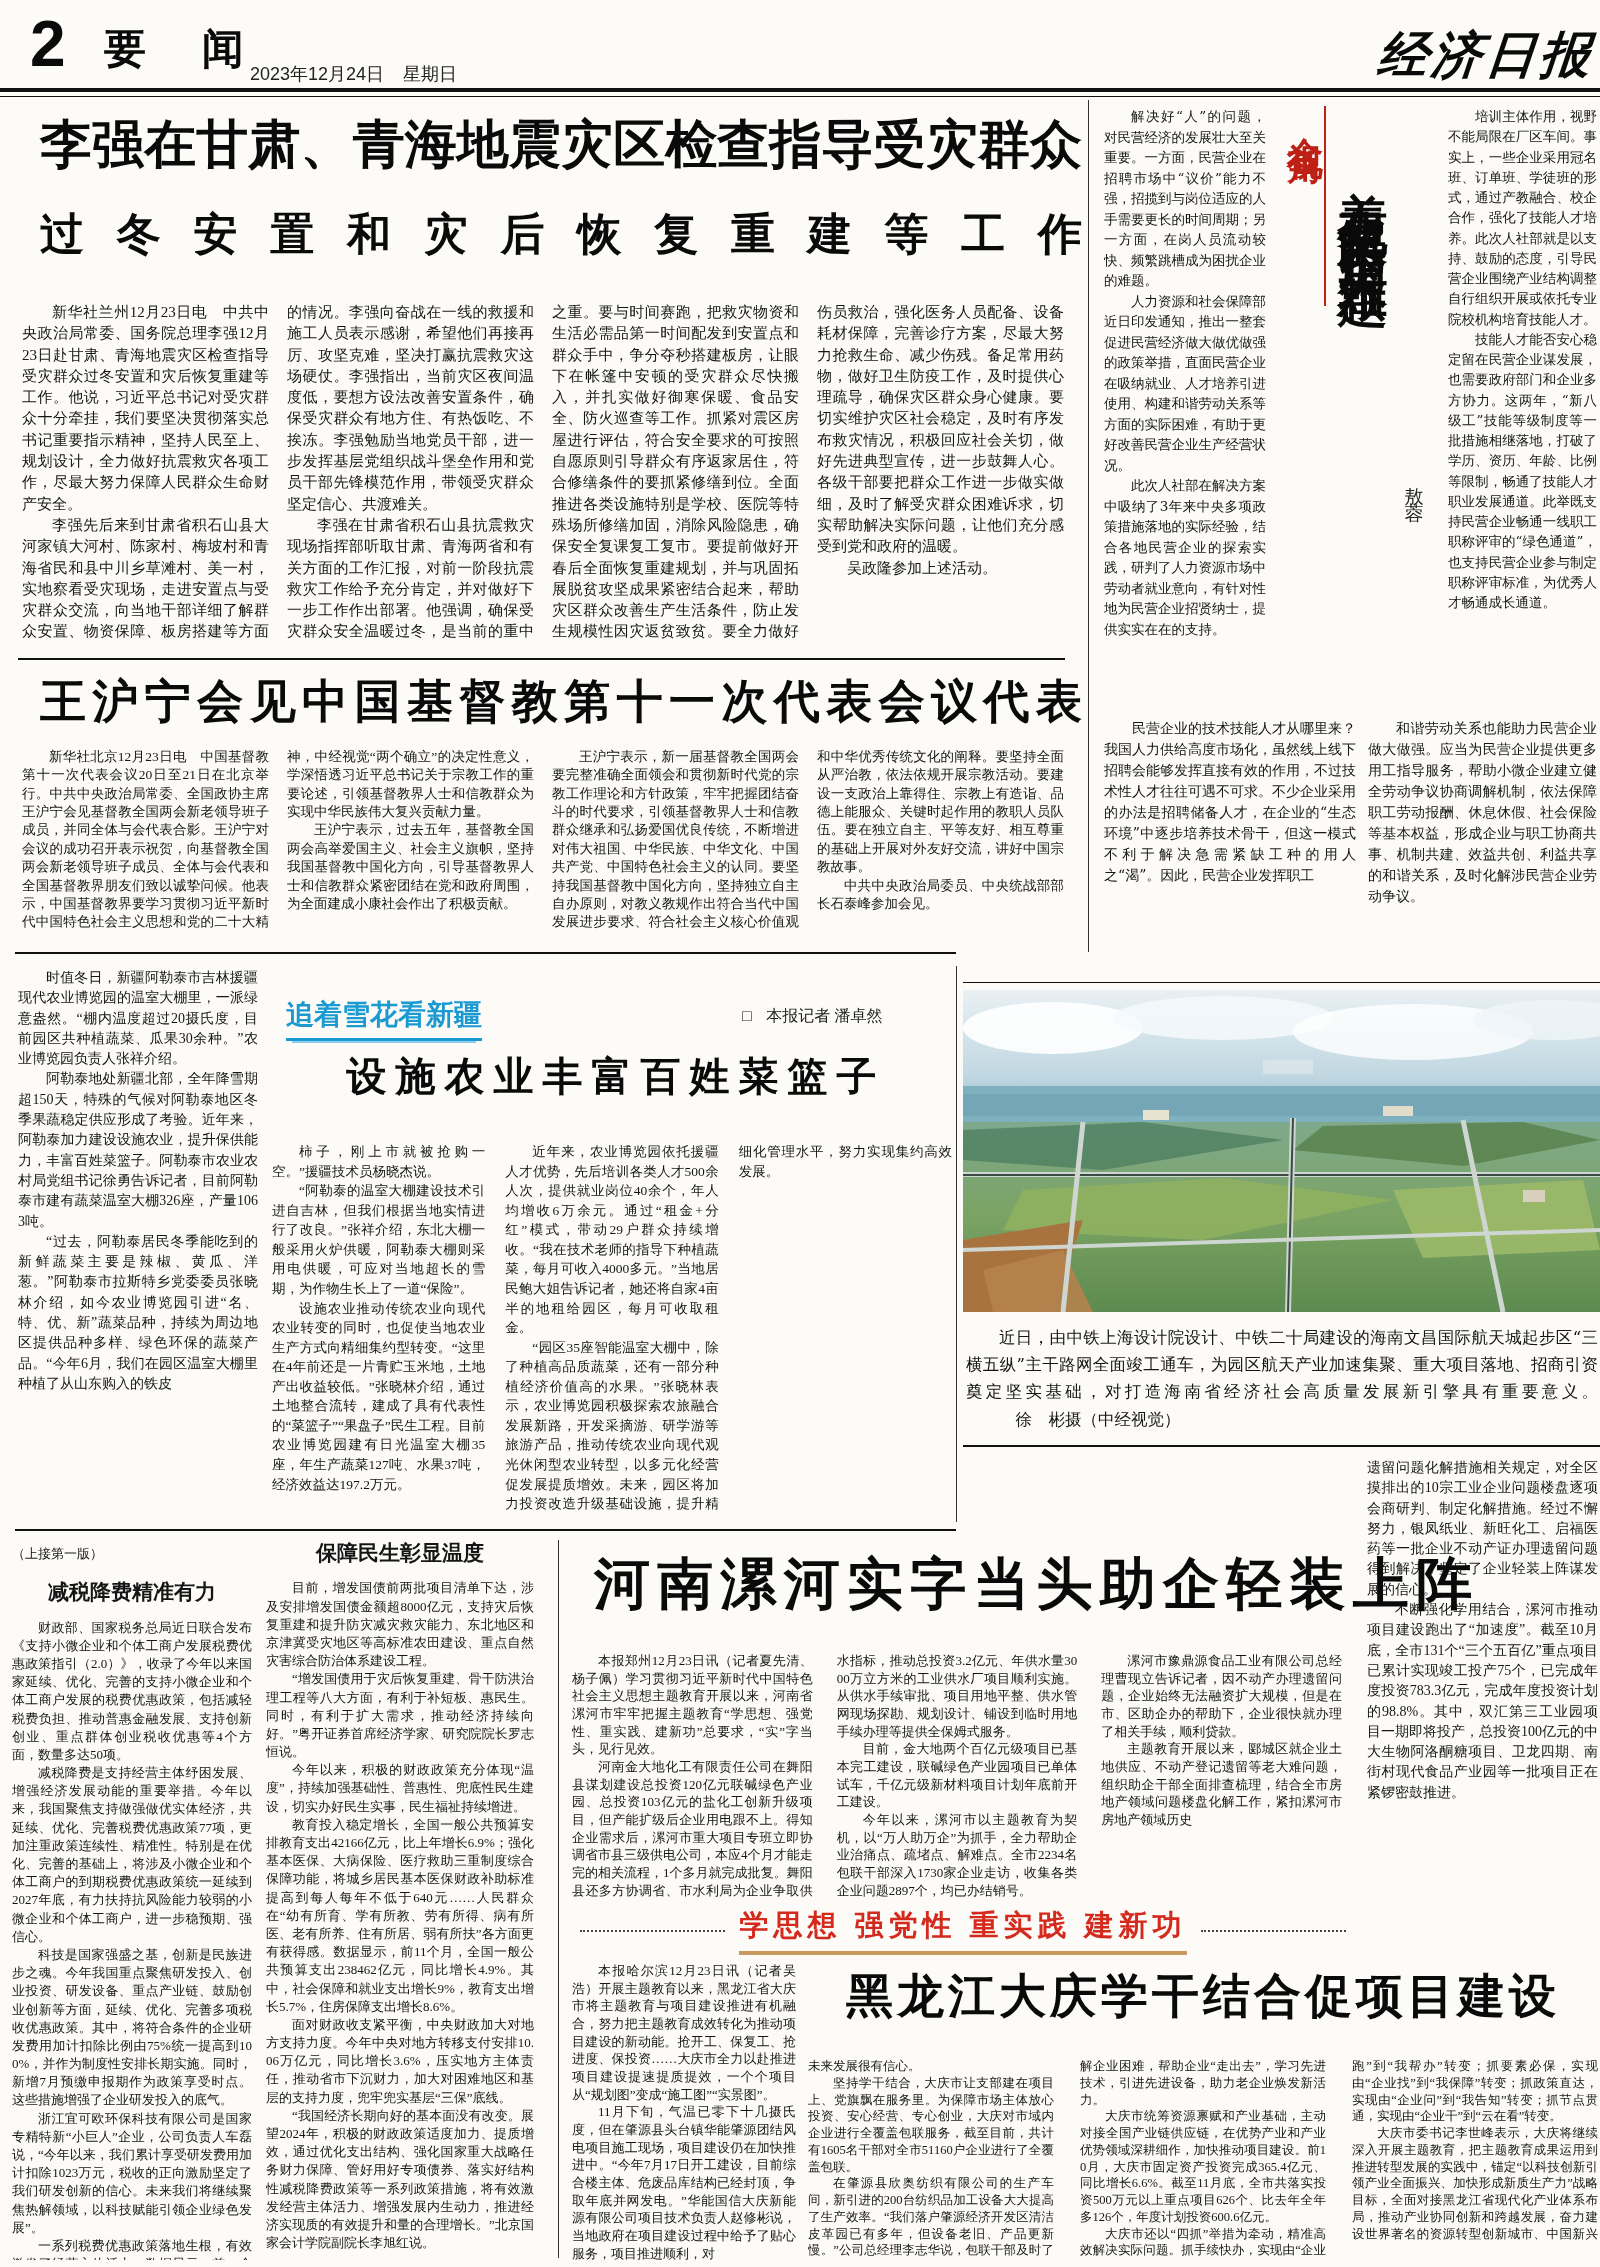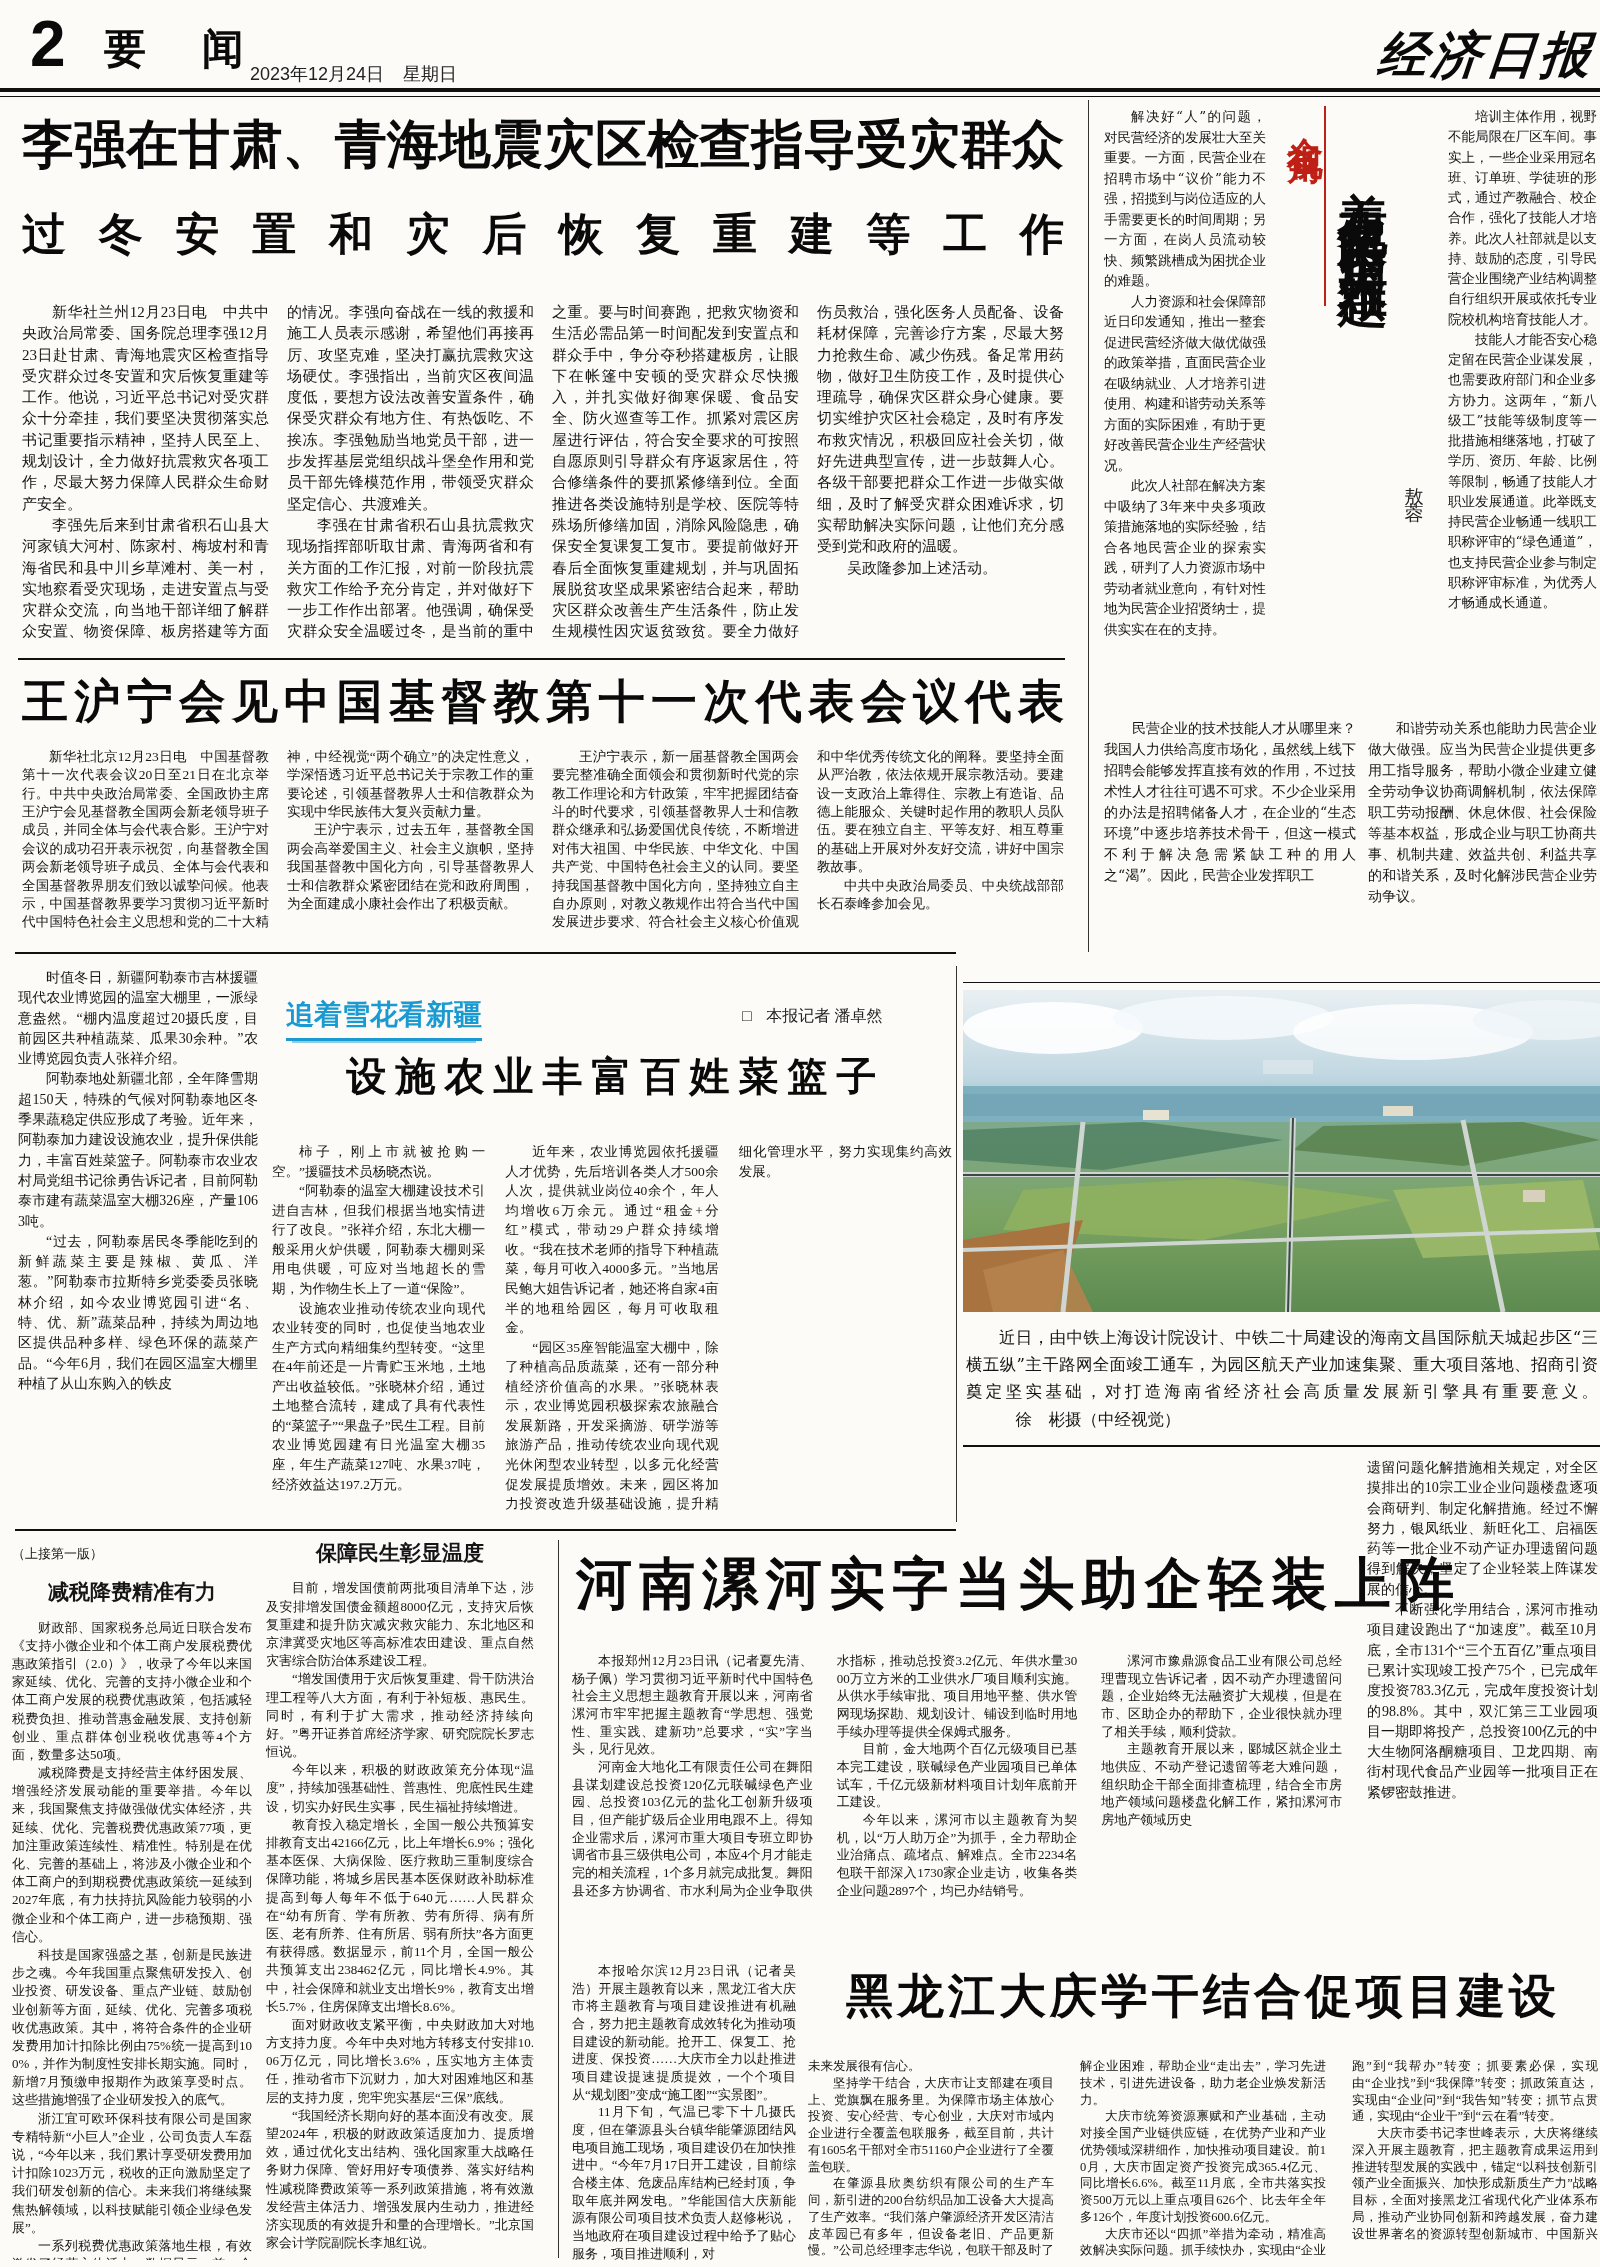--- a/index.html
+++ b/index.html
@@ -5,21 +5,21 @@
   html,body{margin:0;padding:0;background:#e8e6e0;}
   .page{position:relative;width:1600px;height:2267px;background:#fcfbf8;margin:0 auto;overflow:hidden;
         font-family:"Liberation Serif",serif;color:#151515;}
   .abs{position:absolute;}
   .hei{font-family:"Liberation Sans",sans-serif;font-weight:900;color:#0a0a0a;}
   .song{font-family:"Liberation Serif",serif;font-weight:900;color:#0a0a0a;}
   .kai{font-family:"DejaVu Serif",serif;}
   .rule{background:#111;}
   .body-text{font-size:15px;line-height:1.42;text-align:justify;word-break:break-all;overflow:hidden;column-fill:auto;}
   .body-text p{margin:0;text-indent:2em;}
-  .jlast{text-align:justify;text-align-last:justify;}
+  .jlast{text-align:justify;text-align-last:justify;margin-left:18px;}
   .vtext{writing-mode:vertical-rl;}
   .subhead{font-family:"Liberation Sans",sans-serif;font-weight:900;font-size:21px;text-align:center;text-indent:0 !important;margin:14px 0 12px 0 !important;}
   .credit{margin-left:3em;white-space:nowrap;}
   .banner-line{flex:1;border-top:2px dotted #444;height:0;margin-top:2px;}
 </style>
 </head>
 <body>
 
 <div class="page">
 
@@ -192,20 +192,25 @@
 
   <div class="abs body-text" style="left:572px;top:1652px;width:770px;height:250px;column-count:3;column-gap:24px;font-size:13px;line-height:1.36;">
     <p>本报郑州12月23日讯（记者夏先清、杨子佩）学习贯彻习近平新时代中国特色社会主义思想主题教育开展以来，河南省漯河市牢牢把握主题教育“学思想、强党性、重实践、建新功”总要求，“实”字当头，见行见效。</p>
     <p>河南金大地化工有限责任公司在舞阳县谋划建设总投资120亿元联碱绿色产业园、总投资103亿元的盐化工创新升级项目，但产能扩级后企业用电跟不上。得知企业需求后，漯河市重大项目专班立即协调省市县三级供电公司，本应4个月才能走完的相关流程，1个多月就完成批复。舞阳县还多方协调省、市水利局为企业争取供水指标，推动总投资3.2亿元、年供水量3000万立方米的工业供水厂项目顺利实施。从供水手续审批、项目用地平整、供水管网现场探勘、规划设计、铺设到临时用地手续办理等提供全保姆式服务。</p>
     <p>目前，金大地两个百亿元级项目已基本完工建设，联碱绿色产业园项目已单体试车，千亿元级新材料项目计划年底前开工建设。</p>
     <p>今年以来，漯河市以主题教育为契机，以“万人助万企”为抓手，全力帮助企业治痛点、疏堵点、解难点。全市2234名包联干部深入1730家企业走访，收集各类企业问题2897个，均已办结销号。</p>
     <p>漯河市豫鼎源食品工业有限公司总经理曹现立告诉记者，因不动产办理遗留问题，企业始终无法融资扩大规模，但是在市、区助企办的帮助下，企业很快就办理了相关手续，顺利贷款。</p>
     <p>主题教育开展以来，郾城区就企业土地供应、不动产登记遗留等老大难问题，组织助企干部全面排查梳理，结合全市房地产领域问题楼盘化解工作，紧扣漯河市房地产领域历史</p>
   </div>
 
+  <div class="abs" style="left:580px;top:1908px;width:766px;height:44px;display:flex;align-items:center;">
+    <span class="banner-line"></span>
+    <span class="hei" style="color:#d42a1e;font-size:29px;letter-spacing:5px;margin:0 14px;padding-bottom:5px;border-bottom:4px solid #c89a5e;">学思想 强党性 重实践 建新功</span>
+    <span class="banner-line"></span>
+  </div>
 
   <div class="abs body-text" style="left:572px;top:1962px;width:224px;height:300px;font-size:13px;line-height:1.36;">
     <p>本报哈尔滨12月23日讯（记者吴浩）开展主题教育以来，黑龙江省大庆市将主题教育与项目建设推进有机融合，努力把主题教育成效转化为推动项目建设的新动能。抢开工、保复工、抢进度、保投资……大庆市全力以赴推进项目建设提速提质提效，一个个项目从“规划图”变成“施工图”“实景图”。</p>
     <p>11月下旬，气温已零下十几摄氏度，但在肇源县头台镇华能肇源团结风电项目施工现场，项目建设仍在加快推进中。“今年7月17日开工建设，目前综合楼主体、危废品库结构已经封顶，争取年底并网发电。”华能国信大庆新能源有限公司项目技术负责人赵修彬说，当地政府在项目建设过程中给予了贴心服务，项目推进顺利，对</p>
   </div>
 
   <div class="abs song" style="left:808px;top:1968px;width:790px;font-size:47px;text-align:center;letter-spacing:4px;line-height:1.2;">黑龙江大庆学干结合促项目建设</div>
 
   <div class="abs body-text" style="left:808px;top:2058px;width:790px;height:204px;column-count:3;column-gap:26px;font-size:12.5px;line-height:1.34;">
     <p style="text-indent:0;">未来发展很有信心。</p>

